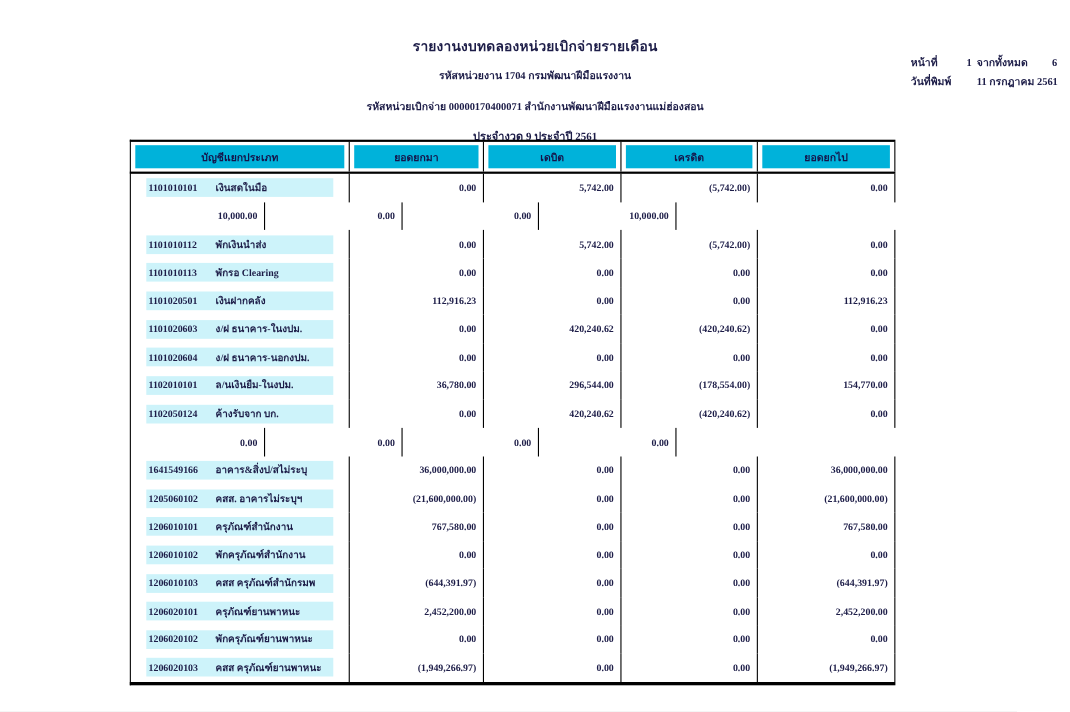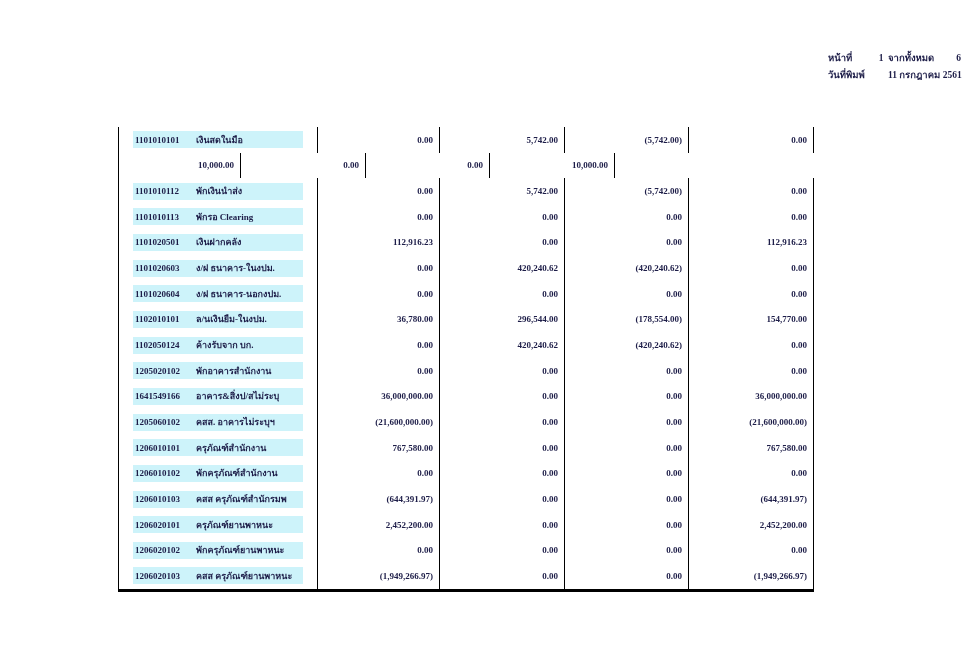--- a/index.html
+++ b/index.html
@@ -42,36 +42,59 @@
   .num{justify-content:flex-end;padding-right:6px;font-size:9px;font-weight:bold;white-space:nowrap;}
   .stripe{background:#cdf3fa;height:17px;width:calc(100% - 3px);margin:0 14px;display:flex;align-items:center;}
   .acct-code{font-size:9px;font-weight:bold;width:46px;padding-left:2px;flex:none;}
   .acct-name{font-size:9px;font-weight:bold;padding-left:15px;white-space:nowrap;}
 </style>
 </head>
 <body>
 
 <div class="sheet">
 
+  <div class="rpt-head">
+    <div class="rpt-title">รายงานงบทดลองหน่วยเบิกจ่ายรายเดือน</div>
+    <div class="rpt-sub">รหัสหน่วยงาน 1704 กรมพัฒนาฝีมือแรงงาน</div>
+    <div class="rpt-sub2">รหัสหน่วยเบิกจ่าย 00000170400071 สำนักงานพัฒนาฝีมือแรงงานแม่ฮ่องสอน</div>
+    <div class="rpt-period">ประจำงวด 9 ประจำปี 2561</div>
+  </div>
 
   <div class="page-info">
     <div class="pi-row">
       <span class="pi-label">หน้าที่</span>
       <span class="pi-val1">1</span>
       <span class="pi-of">จากทั้งหมด</span>
       <span class="pi-total">6</span>
     </div>
     <div class="pi-row">
       <span class="pi-label">วันที่พิมพ์</span>
       <span class="pi-val1"></span>
       <span class="pi-date">11 กรกฎาคม 2561</span>
     </div>
   </div>
 
   <div class="gl-table">
+    <div class="thead">
+      <div class="hcell c0">
+        <div class="hbox">บัญชีแยกประเภท</div>
+      </div>
+      <div class="hcell c1">
+        <div class="hbox">ยอดยกมา</div>
+      </div>
+      <div class="hcell c2">
+        <div class="hbox">เดบิต</div>
+      </div>
+      <div class="hcell c3">
+        <div class="hbox">เครดิต</div>
+      </div>
+      <div class="hcell c4">
+        <div class="hbox">ยอดยกไป</div>
+      </div>
+    </div>
 
     <div class="tbody" id="table-body">
 
         <div class="trow">
           <div class="cell c0">
             <div class="stripe">
               <span class="acct-code">1101010101</span>
               <span class="acct-name">เงินสดในมือ</span>
             </div>
           </div>
@@ -173,26 +196,20 @@
               <span class="acct-name">ค้างรับจาก บก.</span>
             </div>
           </div>
           <div class="cell c1 num">0.00</div>
           <div class="cell c2 num">420,240.62</div>
           <div class="cell c3 num">(420,240.62)</div>
           <div class="cell c4 num">0.00</div>
         </div>
 
         <div class="trow">
-          <div class="cell c0">
-            <div class="stripe">
-              <span class="acct-code">1205020102</span>
-              <span class="acct-name">พักอาคารสำนักงาน</span>
-            </div>
-          </div>
           <div class="cell c1 num">0.00</div>
           <div class="cell c2 num">0.00</div>
           <div class="cell c3 num">0.00</div>
           <div class="cell c4 num">0.00</div>
         </div>
 
         <div class="trow">
           <div class="cell c0">
             <div class="stripe">
               <span class="acct-code">1641549166</span>

